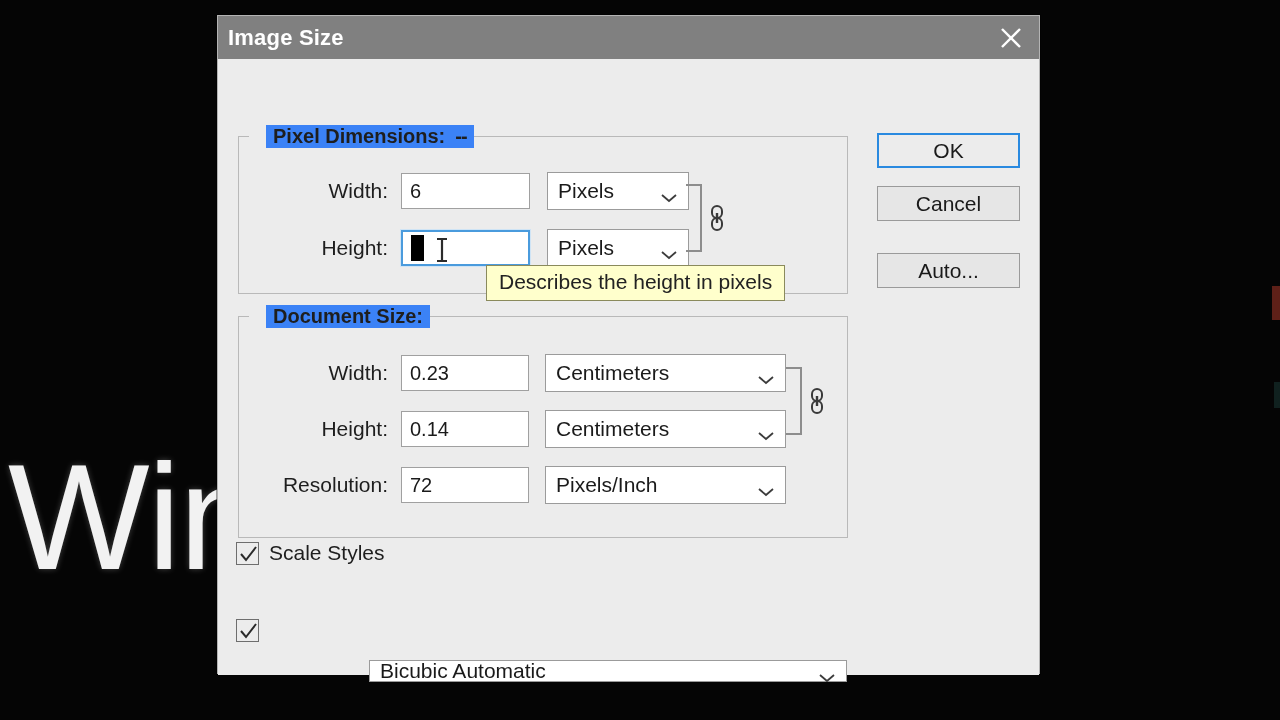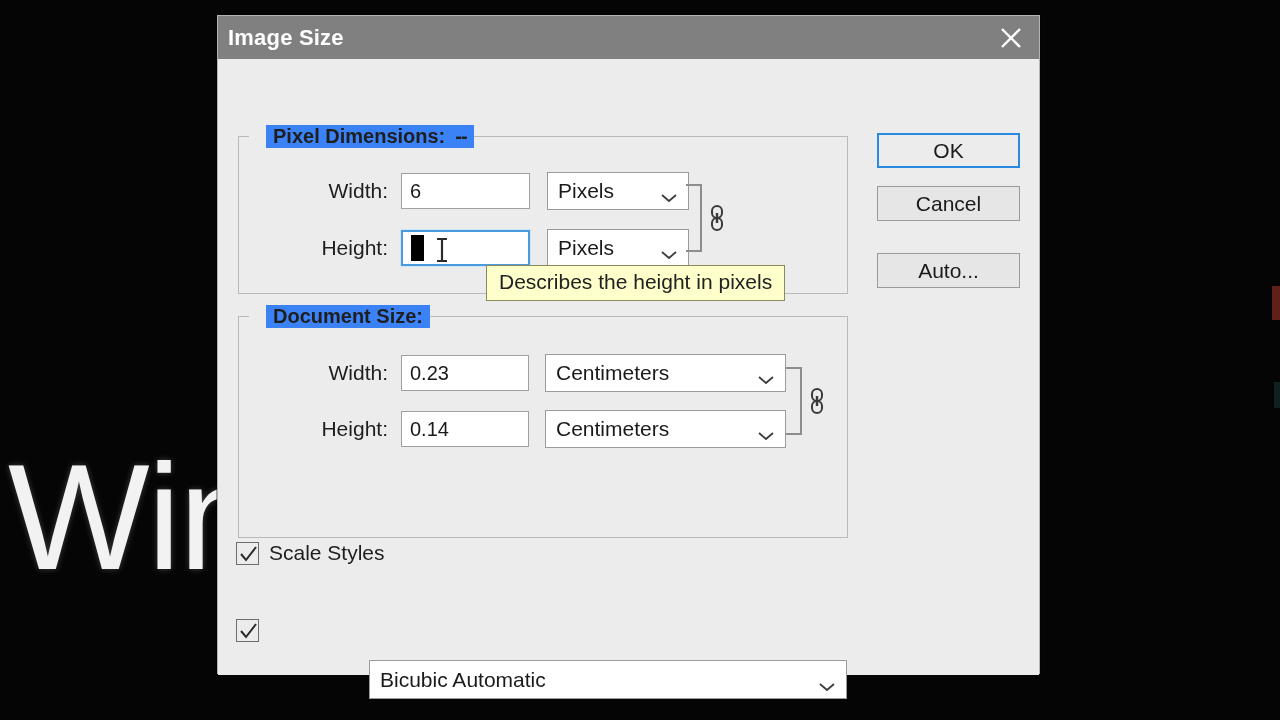--- a/index.html
+++ b/index.html
@@ -324,20 +324,34 @@
       <div class="dropdown" style="width:241px; margin-left:16px;">
         <span class="dd-label">Centimeters</span>
         <span class="chev">
           <svg width="18" height="12" viewBox="0 0 18 12">
               <polyline points="2,3 9,9 16,3" fill="none" stroke="#3c3c3c" stroke-width="1.8"></polyline>
             </svg>
         </span>
       </div>
     </div>
 
+    <div class="row" style="left:29px; top:407px;">
+      <div class="row-label" style="width:141px;">Resolution:</div>
+      <div class="txtfield" style="width:128px; margin-left:13px;">
+        <span>72</span>
+      </div>
+      <div class="dropdown" style="width:241px; margin-left:16px;">
+        <span class="dd-label">Pixels/Inch</span>
+        <span class="chev">
+          <svg width="18" height="12" viewBox="0 0 18 12">
+              <polyline points="2,3 9,9 16,3" fill="none" stroke="#3c3c3c" stroke-width="1.8"></polyline>
+            </svg>
+        </span>
+      </div>
+    </div>
 
     <div class="chain-wrap" style="left:568px; top:308px; width:48px; height:68px;">
       <div class="bracket" style="left:0; top:0; height:68px;"></div>
       <span class="link-icon" style="left:22px; top:20px;">
         <svg width="18" height="28" viewBox="0 0 18 28">
           <rect x="4" y="2" width="10" height="12" rx="5" fill="none" stroke="#3a3a3a" stroke-width="2"></rect>
           <rect x="4" y="14" width="10" height="12" rx="5" fill="none" stroke="#3a3a3a" stroke-width="2"></rect>
           <line x1="9" y1="9" x2="9" y2="19" stroke="#3a3a3a" stroke-width="2.4"></line>
         </svg>
       </span>
@@ -354,21 +368,21 @@
 
 
     <div class="cbrow" style="left:18px; top:560px;">
       <span class="cbox">
         <svg width="19" height="19" viewBox="0 0 19 19">
             <polyline points="2,9 7,15 17,2" fill="none" stroke="#2a2a2a" stroke-width="2"></polyline>
           </svg>
       </span>
     </div>
 
-    <div class="dropdown" style="position:absolute; left:151px; top:601px; width:478px; height:39px;">
+    <div class="dropdown" style="position:absolute; left:151px; top:601px; width:478px; height:22px;">
       <span class="dd-label">Bicubic Automatic</span>
       <span class="chev">
         <svg width="18" height="12" viewBox="0 0 18 12">
             <polyline points="2,3 9,9 16,3" fill="none" stroke="#3c3c3c" stroke-width="1.8"></polyline>
           </svg>
       </span>
     </div>
 
     <div class="btn" style="left:659px; top:127px;">Cancel</div>
     <div class="btn default" style="left:659px; top:74px;">OK</div>

